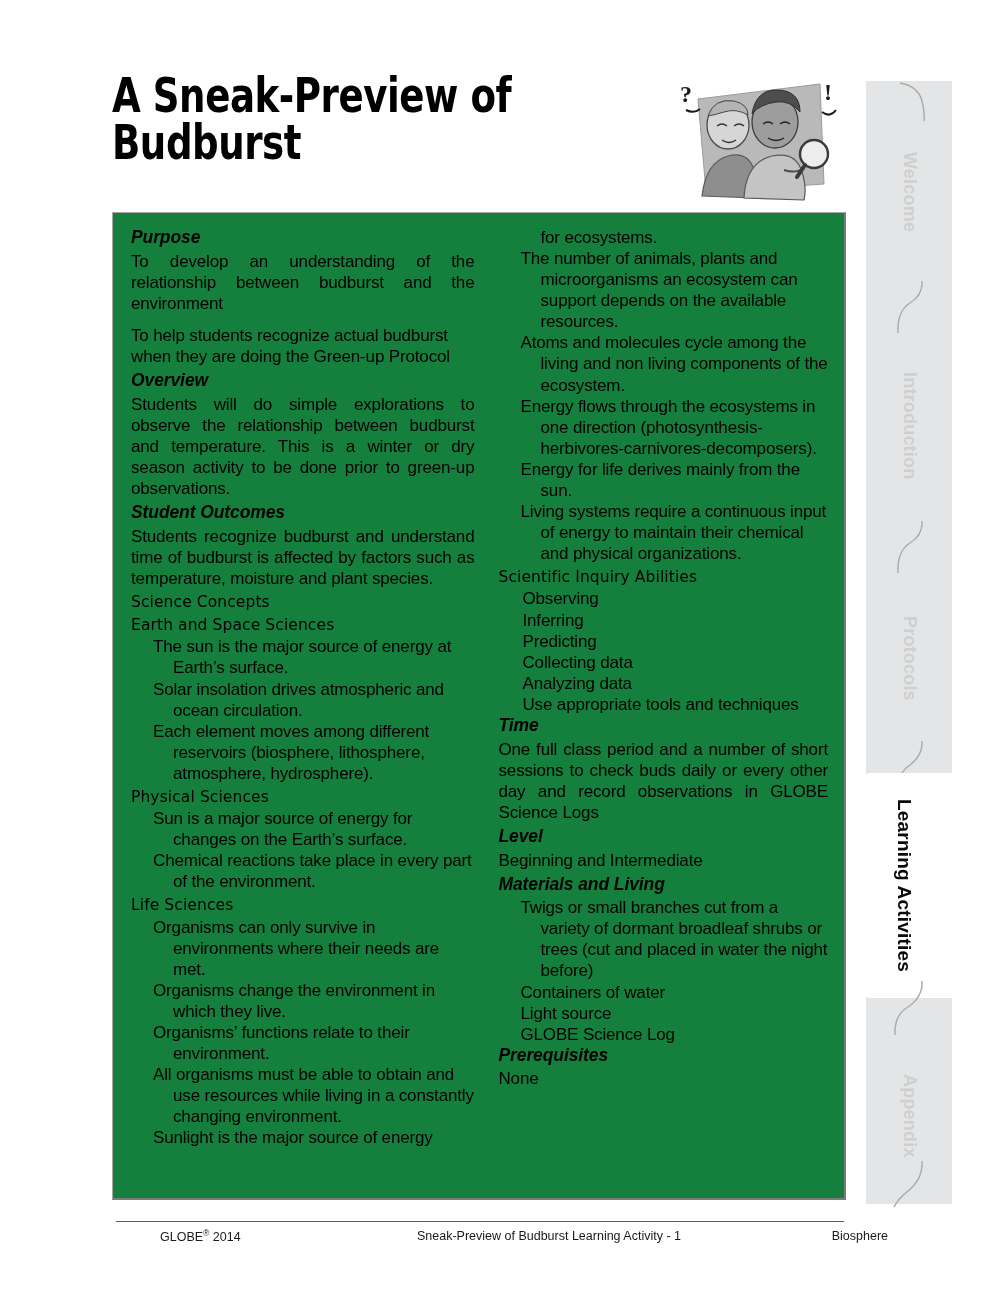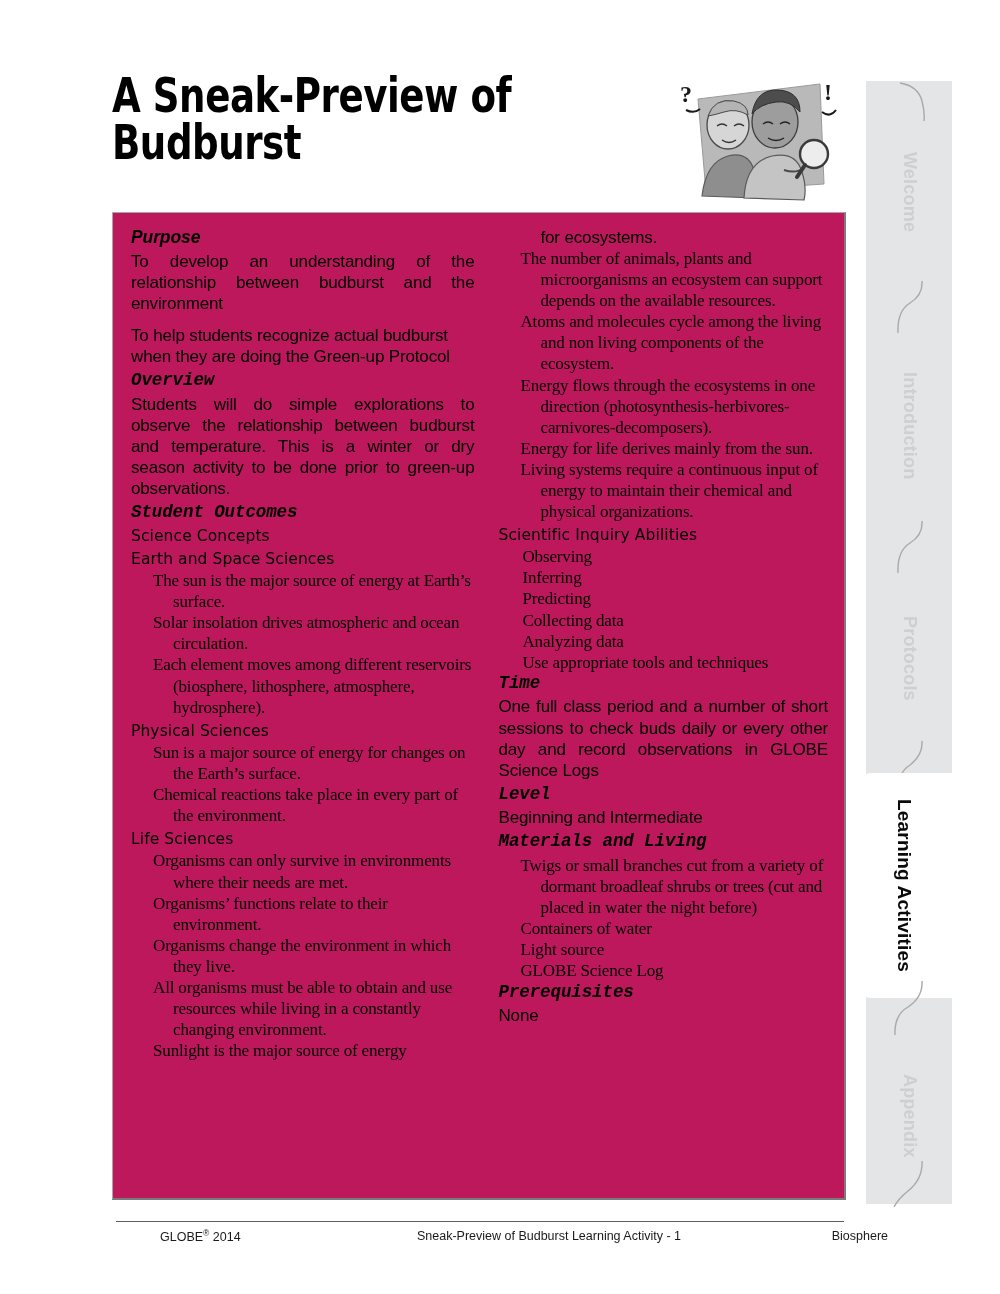--- a/index.html
+++ b/index.html
@@ -50,21 +50,21 @@
     height: 145px;
   }
 
   
   #content-box {
     position: absolute;
     left: 112px;
     top: 204px;
     width: 734px;
     height: 988px;
-    background: #be185d;
+    background: #15803d;
     border: 1px solid #a8a8a8;
     border-right: 2px solid #7b7b7b;
     border-bottom: 2px solid #7b7b7b;
     box-sizing: border-box;
   }
   #cols {
     position: absolute;
     left: 0; top: 0;
     width: 100%;
     height: 100%;
@@ -80,21 +80,21 @@
 
   
   h2.sec {
     font-size: 17.5px;
     font-weight: bold;
     font-style: italic;
     margin: 0 0 3px 0;
     line-height: 1.18;
     letter-spacing: -0.1px;
   }
-  .sec-gap { margin-top: 16px; font-family: Liberation Mono, monospace; }
+  .sec-gap { margin-top: 16px; }
 
   p.body {
     font-size: 17px;
     line-height: 1.24;
     margin: 0 0 3px 0;
     text-align: justify;
     letter-spacing: -0.15px;
   }
   p.body.last { margin-bottom: 0; }
   p.body.ragged { text-align: left; }
@@ -109,21 +109,20 @@
     font-family: "DejaVu Sans", sans-serif;
     font-size: 15.5px;
   }
   p.subhead.tight { margin-top: 4px; }
 
   
   ul.hang {
     list-style: none;
     margin: 0;
     padding: 0;
-    font-family: Liberation Serif, serif;
   }
   ul.hang li {
     font-size: 17px;
     line-height: 1.24;
     padding-left: 42px;
     text-indent: -20px;
     margin: 0;
     letter-spacing: -0.15px;
   }
   ul.hang.indent-only li {
@@ -270,41 +269,42 @@
       <div class="col col-left">
 
         <h2 class="sec">Purpose</h2>
         <p class="body">To develop an understanding of the relationship between budburst and the environment</p>
         <p class="body ragged gap">To help students recognize actual budburst when they are doing the Green-up Protocol</p>
 
         <h2 class="sec sec-gap">Overview</h2>
         <p class="body">Students will do simple explorations to observe the relationship between budburst and temperature. This is a winter or dry season activity to be done prior to green-up observations.</p>
 
         <h2 class="sec sec-gap">Student Outcomes</h2>
+        <p class="body">Students recognize budburst and understand time of budburst is affected by factors such as temperature, moisture and plant species.</p>
 
         <p class="subhead">Science Concepts</p>
 
         <p class="subhead tight">Earth and Space Sciences</p>
         <ul class="hang">
           <li>The sun is the major source of energy at Earth’s surface.</li>
           <li>Solar insolation drives atmospheric and ocean circulation.</li>
           <li>Each element moves among different reservoirs (biosphere, lithosphere, atmosphere, hydrosphere).</li>
         </ul>
 
         <p class="subhead">Physical Sciences</p>
         <ul class="hang">
           <li>Sun is a major source of energy for changes on the Earth’s surface.</li>
           <li>Chemical reactions take place in every part of the environment.</li>
         </ul>
 
         <p class="subhead">Life Sciences</p>
         <ul class="hang">
           <li>Organisms can only survive in environments where their needs are met.</li>
+          <li>Organisms change the environment in which they live.</li>
           <li>Organisms’ functions relate to their environment.</li>
-          <li>Organisms change the environment in which they live.</li>
           <li>All organisms must be able to obtain and use resources while living in a constantly changing environment.</li>
           <li>Sunlight is the major source of energy</li>
         </ul>
 
       </div>
 
       <div class="col col-right">
 
         <div class="contline">for ecosystems.</div>
         <ul class="hang">

